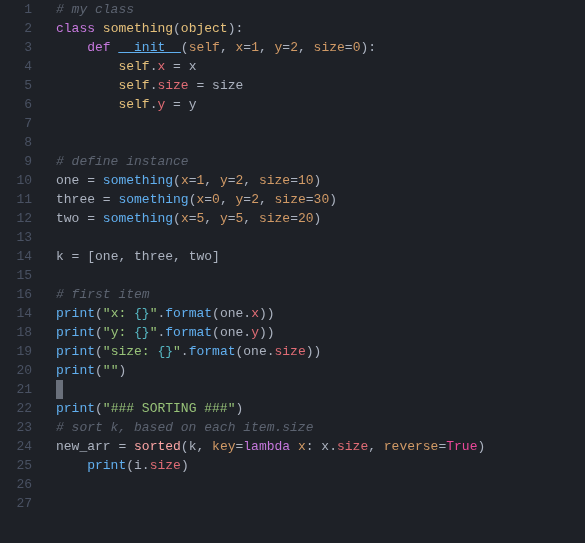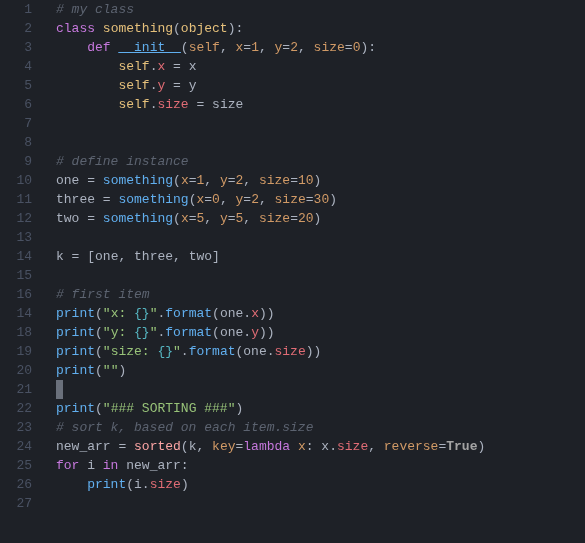--- a/index.html
+++ b/index.html
@@ -54,21 +54,21 @@
   .tok-func    { color: #61afef; }
   .tok-funcdef { color: #61afef; text-decoration: underline; }
   .tok-param   { color: #d19a66; }
   .tok-self    { color: #e5c07b; }
   .tok-number  { color: #d19a66; }
   .tok-string  { color: #98c379; }
   .tok-esc     { color: #56b6c2; }
   .tok-op      { color: #abb2bf; }
   .tok-ident   { color: #e06c75; }
   .tok-builtin { color: #fca5a5; }
-  .tok-const   { color: #a3a3a3; font-weight: bold; }
+  .tok-const   { color: #ec4899; }
   .tok-punc    { color: #abb2bf; }
   .tok-text    { color: #abb2bf; }
 </style>
 </head>
 <body>
 
 <div class="editor">
   <div class="gutter" id="gutter">
       <div class="ln">1</div>
       <div class="ln">2</div>
@@ -96,37 +96,36 @@
       <div class="ln">24</div>
       <div class="ln">25</div>
       <div class="ln">26</div>
       <div class="ln">27</div>
     </div>
   <div class="code" id="code">
       <div class="line"><span class="tok-comment"># my class</span></div>
       <div class="line"><span class="tok-keyword">class</span><span class="tok-text"> </span><span class="tok-class">something</span><span class="tok-punc">(</span><span class="tok-class">object</span><span class="tok-punc">):</span></div>
       <div class="line"><span class="tok-text">    </span><span class="tok-keyword">def</span><span class="tok-text"> </span><span class="tok-funcdef">__init__</span><span class="tok-punc">(</span><span class="tok-param">self</span><span class="tok-punc">, </span><span class="tok-param">x</span><span class="tok-op">=</span><span class="tok-number">1</span><span class="tok-punc">, </span><span class="tok-param">y</span><span class="tok-op">=</span><span class="tok-number">2</span><span class="tok-punc">, </span><span class="tok-param">size</span><span class="tok-op">=</span><span class="tok-number">0</span><span class="tok-punc">):</span></div>
       <div class="line"><span class="tok-text">        </span><span class="tok-self">self</span><span class="tok-punc">.</span><span class="tok-ident">x</span><span class="tok-text"> </span><span class="tok-op">=</span><span class="tok-text"> x</span></div>
+      <div class="line"><span class="tok-text">        </span><span class="tok-self">self</span><span class="tok-punc">.</span><span class="tok-ident">size</span><span class="tok-text"> </span><span class="tok-op">=</span><span class="tok-text"> size</span></div>
       <div class="line"><span class="tok-text">        </span><span class="tok-self">self</span><span class="tok-punc">.</span><span class="tok-ident">y</span><span class="tok-text"> </span><span class="tok-op">=</span><span class="tok-text"> y</span></div>
-      <div class="line"><span class="tok-text">        </span><span class="tok-self">self</span><span class="tok-punc">.</span><span class="tok-ident">size</span><span class="tok-text"> </span><span class="tok-op">=</span><span class="tok-text"> size</span></div>
       <div class="line"></div>
       <div class="line"></div>
       <div class="line"><span class="tok-comment"># define instance</span></div>
       <div class="line"><span class="tok-text">one </span><span class="tok-op">=</span><span class="tok-text"> </span><span class="tok-func">something</span><span class="tok-punc">(</span><span class="tok-param">x</span><span class="tok-op">=</span><span class="tok-number">1</span><span class="tok-punc">, </span><span class="tok-param">y</span><span class="tok-op">=</span><span class="tok-number">2</span><span class="tok-punc">, </span><span class="tok-param">size</span><span class="tok-op">=</span><span class="tok-number">10</span><span class="tok-punc">)</span></div>
       <div class="line"><span class="tok-text">three </span><span class="tok-op">=</span><span class="tok-text"> </span><span class="tok-func">something</span><span class="tok-punc">(</span><span class="tok-param">x</span><span class="tok-op">=</span><span class="tok-number">0</span><span class="tok-punc">, </span><span class="tok-param">y</span><span class="tok-op">=</span><span class="tok-number">2</span><span class="tok-punc">, </span><span class="tok-param">size</span><span class="tok-op">=</span><span class="tok-number">30</span><span class="tok-punc">)</span></div>
       <div class="line"><span class="tok-text">two </span><span class="tok-op">=</span><span class="tok-text"> </span><span class="tok-func">something</span><span class="tok-punc">(</span><span class="tok-param">x</span><span class="tok-op">=</span><span class="tok-number">5</span><span class="tok-punc">, </span><span class="tok-param">y</span><span class="tok-op">=</span><span class="tok-number">5</span><span class="tok-punc">, </span><span class="tok-param">size</span><span class="tok-op">=</span><span class="tok-number">20</span><span class="tok-punc">)</span></div>
       <div class="line"></div>
       <div class="line"><span class="tok-text">k </span><span class="tok-op">=</span><span class="tok-text"> </span><span class="tok-punc">[</span><span class="tok-text">one</span><span class="tok-punc">, </span><span class="tok-text">three</span><span class="tok-punc">, </span><span class="tok-text">two</span><span class="tok-punc">]</span></div>
       <div class="line"></div>
       <div class="line"><span class="tok-comment"># first item</span></div>
       <div class="line"><span class="tok-func">print</span><span class="tok-punc">(</span><span class="tok-string">"x: </span><span class="tok-esc">{}</span><span class="tok-string">"</span><span class="tok-punc">.</span><span class="tok-func">format</span><span class="tok-punc">(</span><span class="tok-text">one</span><span class="tok-punc">.</span><span class="tok-ident">x</span><span class="tok-punc">))</span></div>
       <div class="line"><span class="tok-func">print</span><span class="tok-punc">(</span><span class="tok-string">"y: </span><span class="tok-esc">{}</span><span class="tok-string">"</span><span class="tok-punc">.</span><span class="tok-func">format</span><span class="tok-punc">(</span><span class="tok-text">one</span><span class="tok-punc">.</span><span class="tok-ident">y</span><span class="tok-punc">))</span></div>
       <div class="line"><span class="tok-func">print</span><span class="tok-punc">(</span><span class="tok-string">"size: </span><span class="tok-esc">{}</span><span class="tok-string">"</span><span class="tok-punc">.</span><span class="tok-func">format</span><span class="tok-punc">(</span><span class="tok-text">one</span><span class="tok-punc">.</span><span class="tok-ident">size</span><span class="tok-punc">))</span></div>
       <div class="line"><span class="tok-func">print</span><span class="tok-punc">(</span><span class="tok-string">""</span><span class="tok-punc">)</span></div>
       <div class="line cursor-line"><span class="cursor"></span></div>
       <div class="line"><span class="tok-func">print</span><span class="tok-punc">(</span><span class="tok-string">"### SORTING ###"</span><span class="tok-punc">)</span></div>
       <div class="line"><span class="tok-comment"># sort k, based on each item.size</span></div>
       <div class="line"><span class="tok-text">new_arr </span><span class="tok-op">=</span><span class="tok-text"> </span><span class="tok-builtin">sorted</span><span class="tok-punc">(</span><span class="tok-text">k</span><span class="tok-punc">, </span><span class="tok-param">key</span><span class="tok-op">=</span><span class="tok-keyword">lambda</span><span class="tok-text"> </span><span class="tok-param">x</span><span class="tok-punc">: </span><span class="tok-text">x</span><span class="tok-punc">.</span><span class="tok-ident">size</span><span class="tok-punc">, </span><span class="tok-param">reverse</span><span class="tok-op">=</span><span class="tok-const">True</span><span class="tok-punc">)</span></div>
-      <div class="line"><span class="tok-keyword">for</span><span class="tok-text"> i </span><span class="tok-keyword">in</span><span class="tok-text"> new_arr</span><span class="tok-punc">:</span></div>
       <div class="line"><span class="tok-text">    </span><span class="tok-func">print</span><span class="tok-punc">(</span><span class="tok-text">i</span><span class="tok-punc">.</span><span class="tok-ident">size</span><span class="tok-punc">)</span></div>
       <div class="line"></div>
     </div>
 </div>
 
 </body></html>

